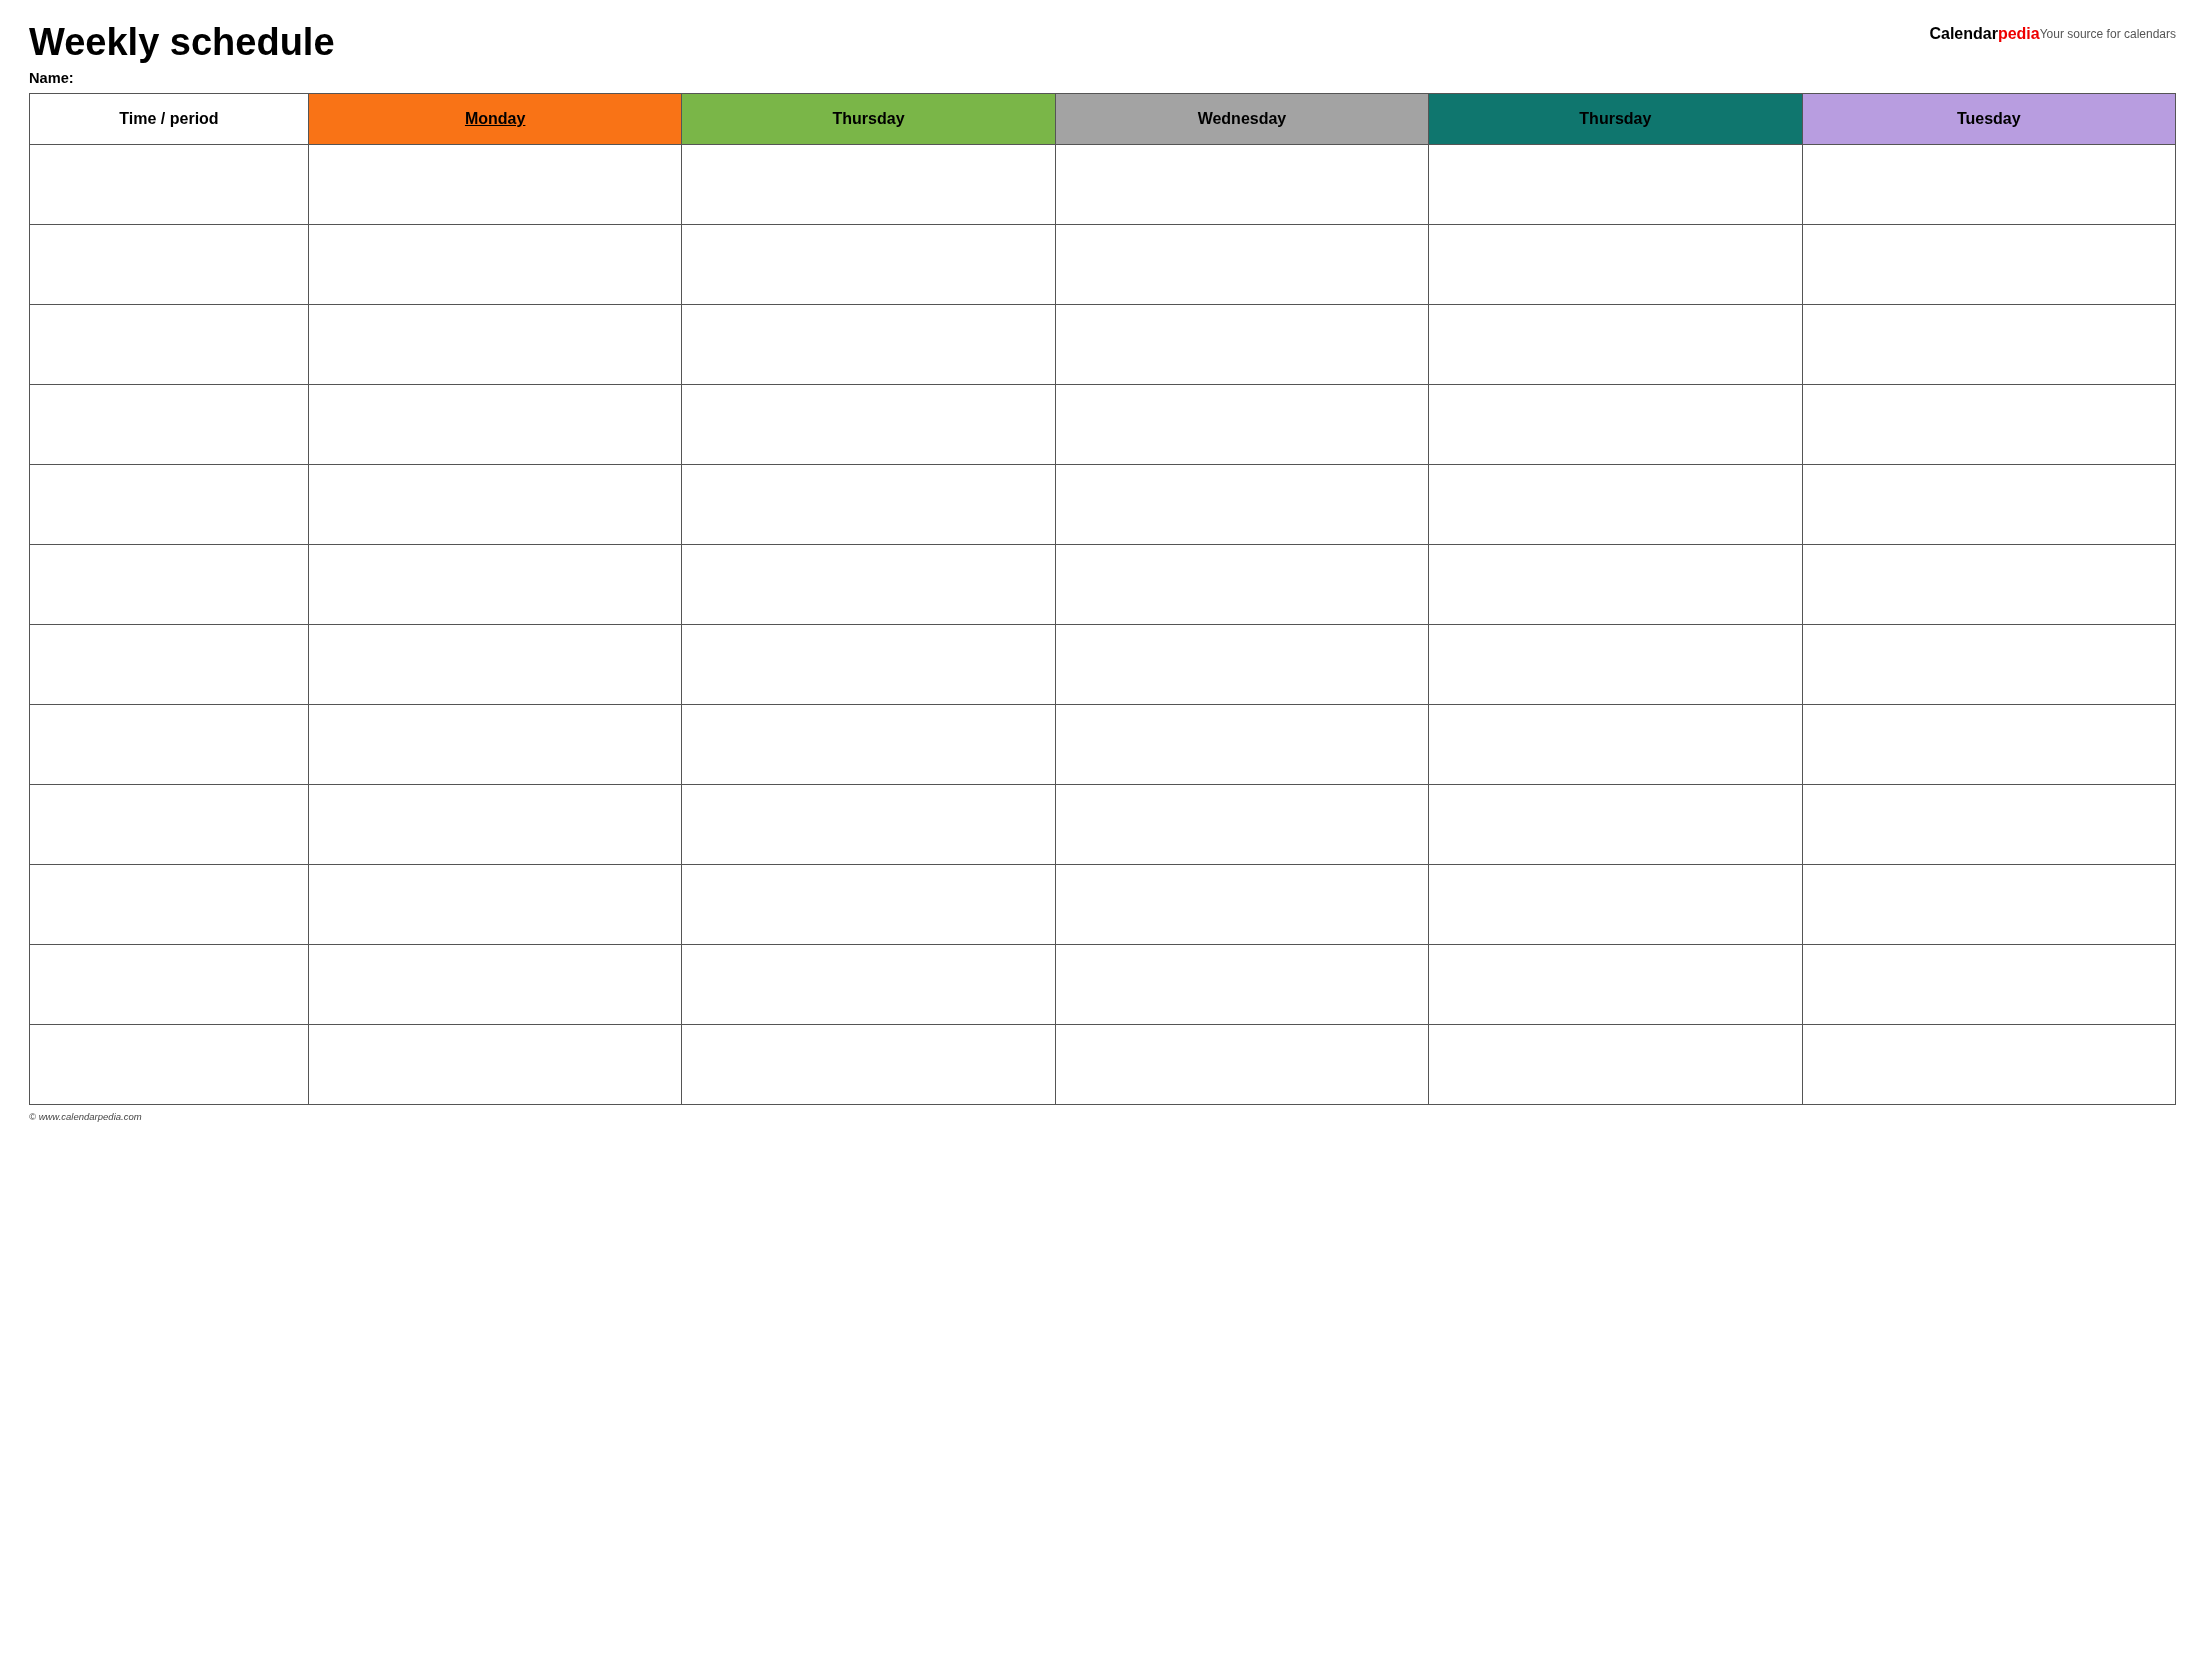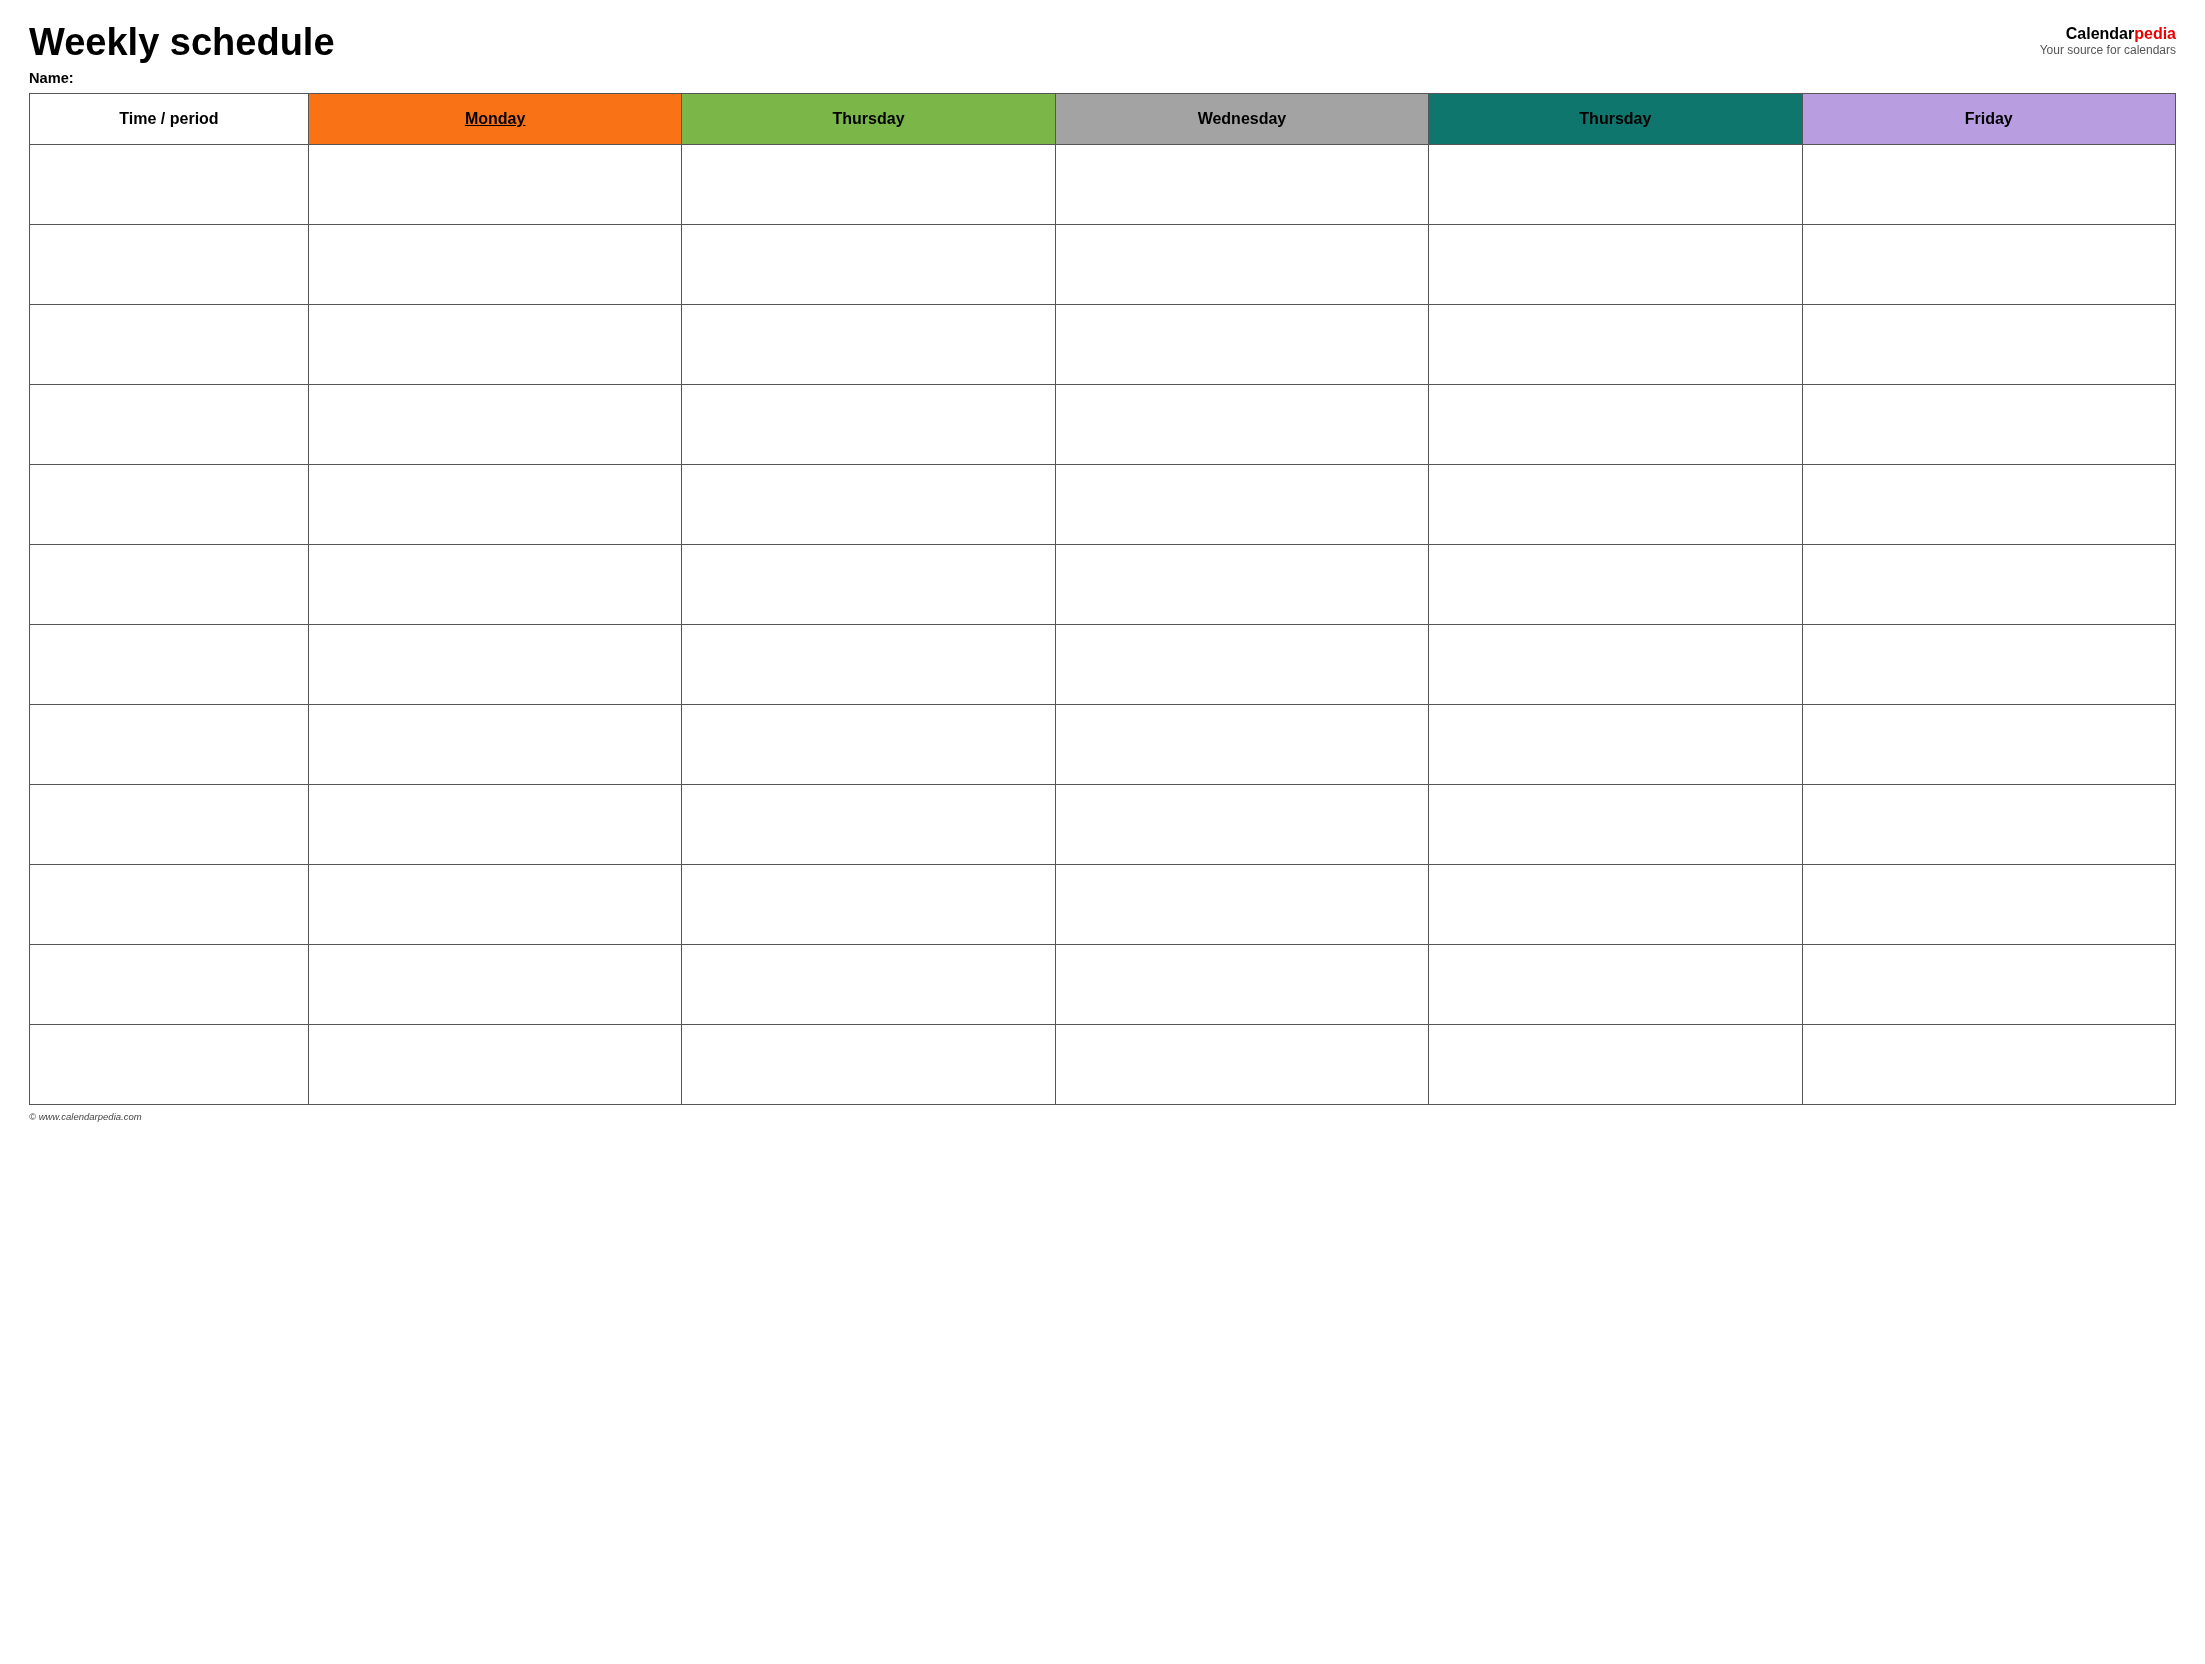--- a/index.html
+++ b/index.html
@@ -36,22 +36,21 @@
 
     .name-label {
       font-size: 14.6px;
       font-weight: bold;
       color: #000;
       margin-top: 5.9px;
     }
 
     .logo-block {
       display: flex;
-      flex-direction: column;
-      align-items: flex-end;
+      align-items: center;
       margin-top: 2.9px;
     }
 
     .logo-text {
       font-size: 16px;
       font-weight: bold;
     }
 
     .logo-calendar {
       color: #000;
@@ -155,21 +154,21 @@
 </div>
 
 <table class="schedule-table">
   <thead>
     <tr>
       <th class="th-time">Time / period</th>
       <th class="th-monday">Monday</th>
       <th class="th-tuesday">Thursday</th>
       <th class="th-wednesday">Wednesday</th>
       <th class="th-thursday">Thursday</th>
-      <th class="th-friday">Friday</th>
+      <th class="th-friday">Tuesday</th>
     </tr>
   </thead>
   <tbody id="schedule-body">
   <tr>
         <td class="td-time"></td>
         <td></td>
         <td></td>
         <td></td>
         <td></td>
         <td></td>

